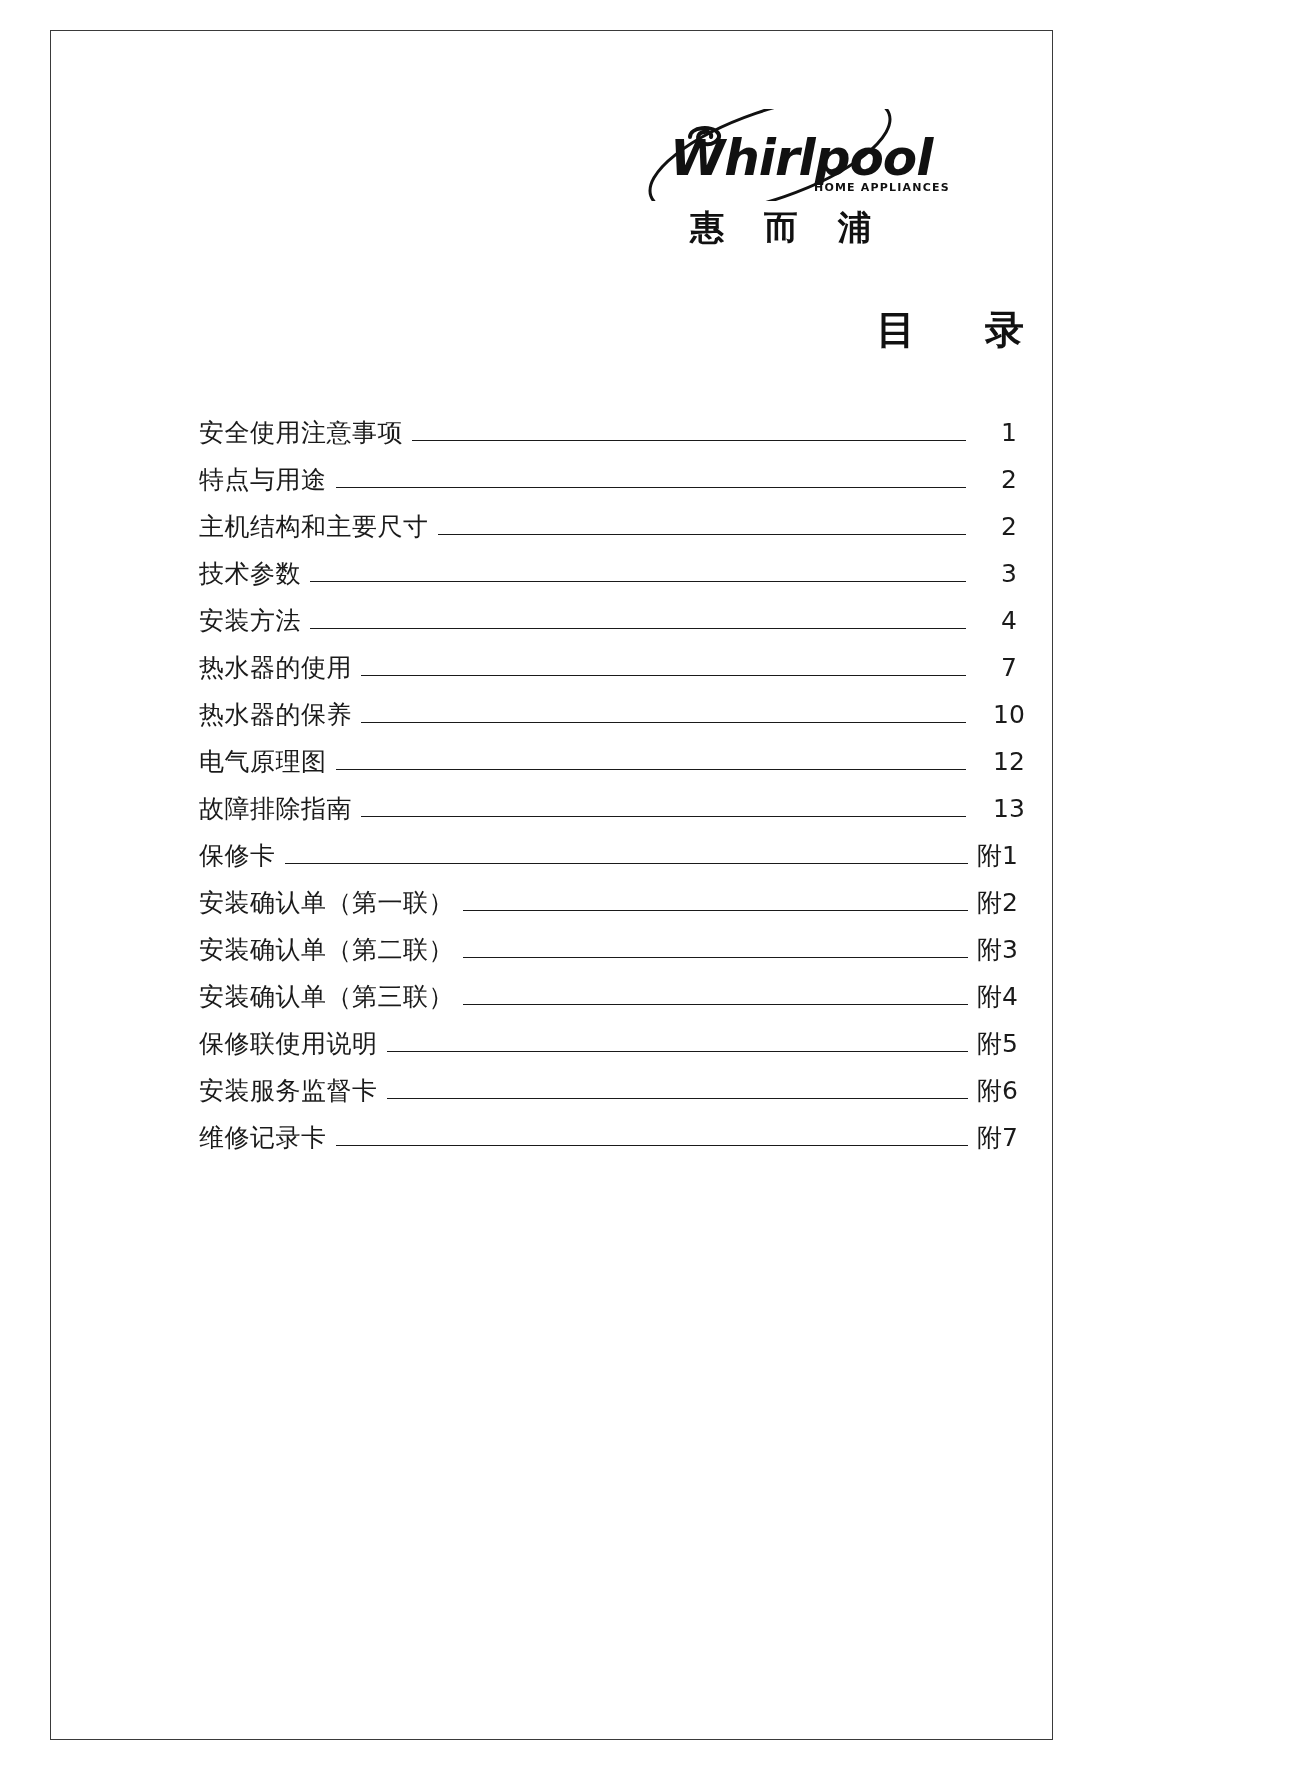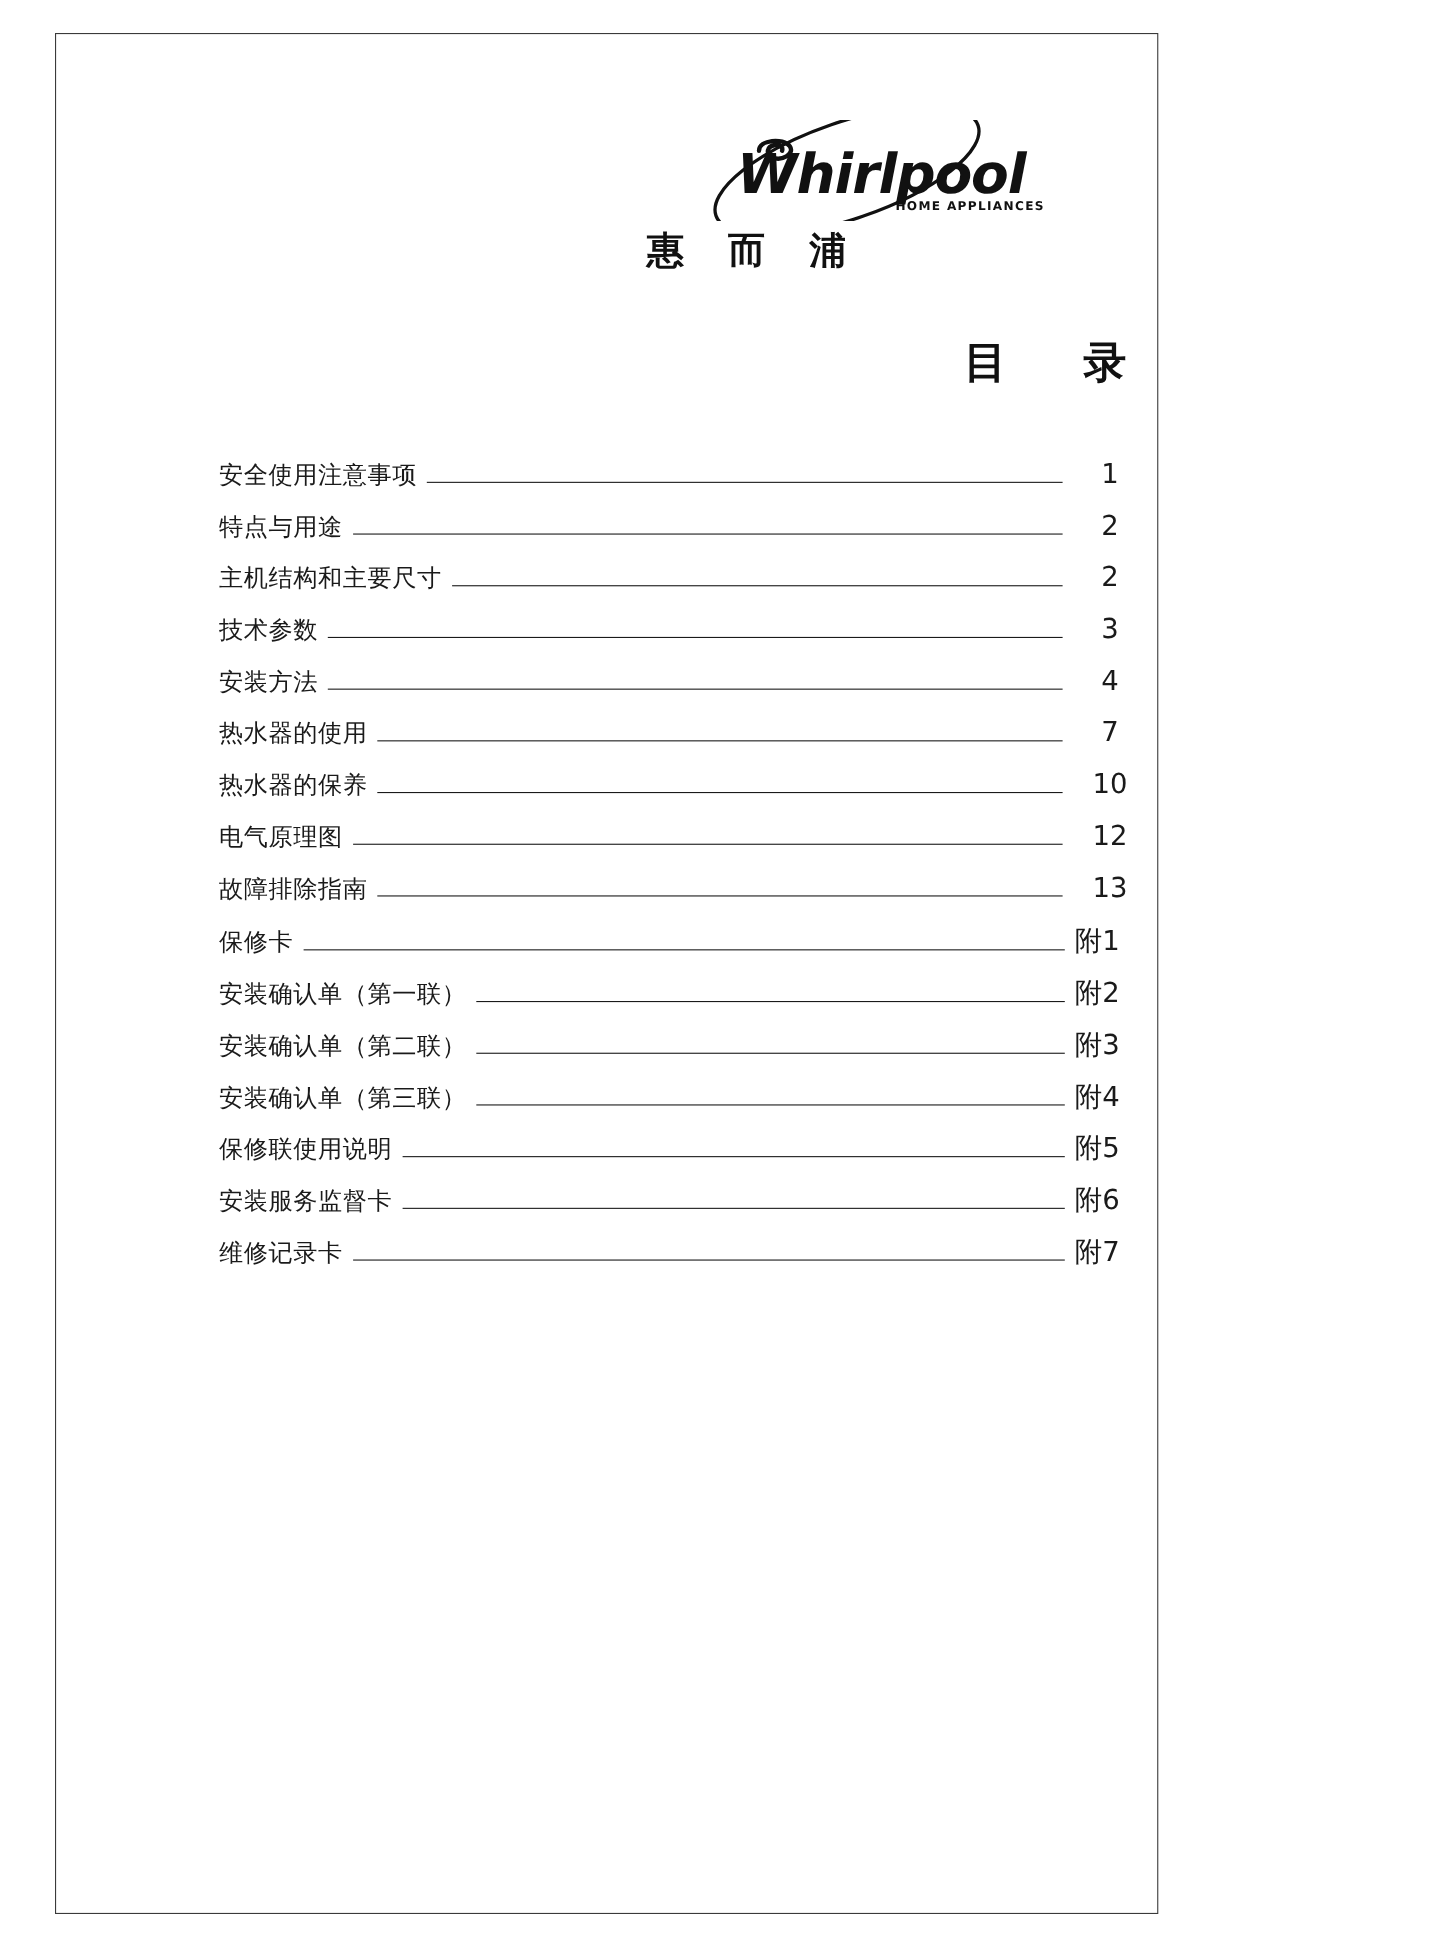--- a/index.html
+++ b/index.html
@@ -44,21 +44,21 @@
     top: 0;
   }
   .brand-cn {
     margin-top: 6px;
     font-family: "DejaVu Sans", sans-serif;
     font-size: 34px;
     font-weight: 700;
     letter-spacing: 14px;
     text-indent: 14px;
     color: #111;
-    text-align: left;
+    text-align: center;
     padding-right: 6px;
   }
   .doc-title {
     position: absolute;
     top: 272px;
     left: 0;
     width: 100%;
     text-align: right;
     font-family: "DejaVu Sans", sans-serif;
     font-size: 39px;
@@ -73,21 +73,21 @@
     left: 148px;
     width: 830px;
   }
   .toc-row {
     display: flex;
     align-items: baseline;
     height: 47px;
   }
   .toc-label {
     font-family: "DejaVu Sans", sans-serif;
-    font-size: 22px;
+    font-size: 25px;
     color: #1a1a1a;
     white-space: nowrap;
     letter-spacing: 0.5px;
   }
   .toc-leader {
     flex: 1 1 auto;
     height: 1px;
     background: #1a1a1a;
     margin: 0 9px 8px 9px;
     min-width: 12px;

